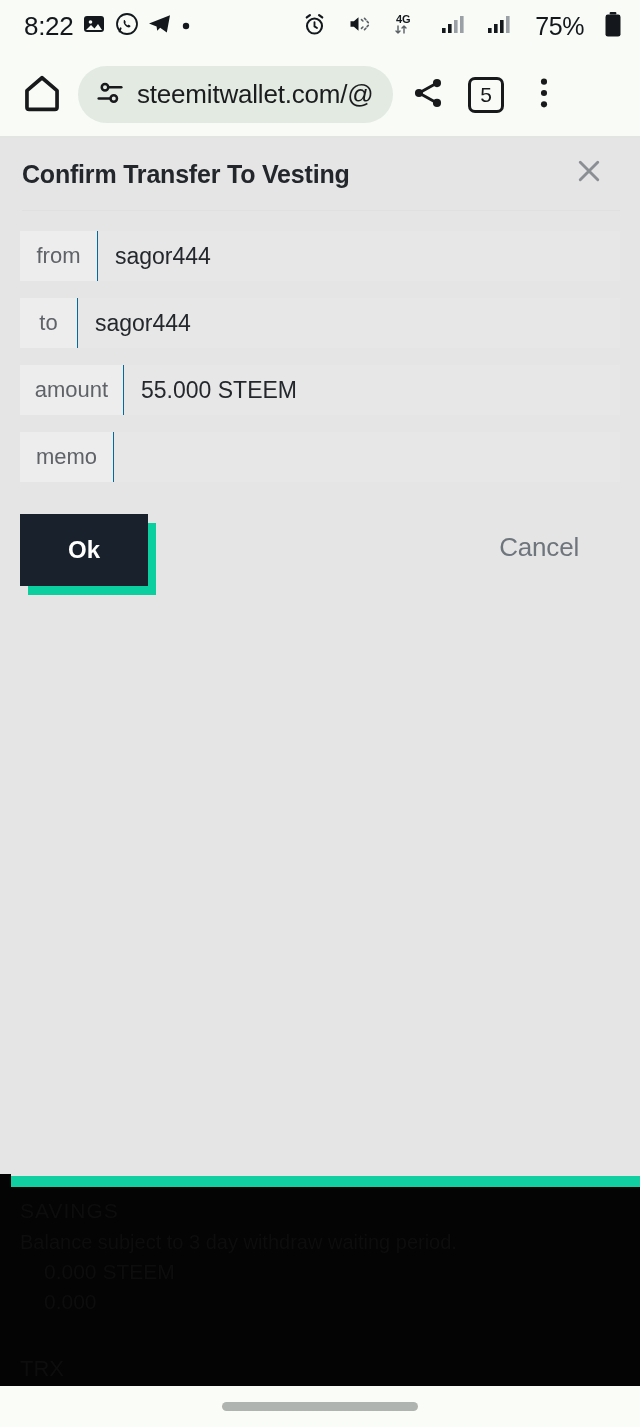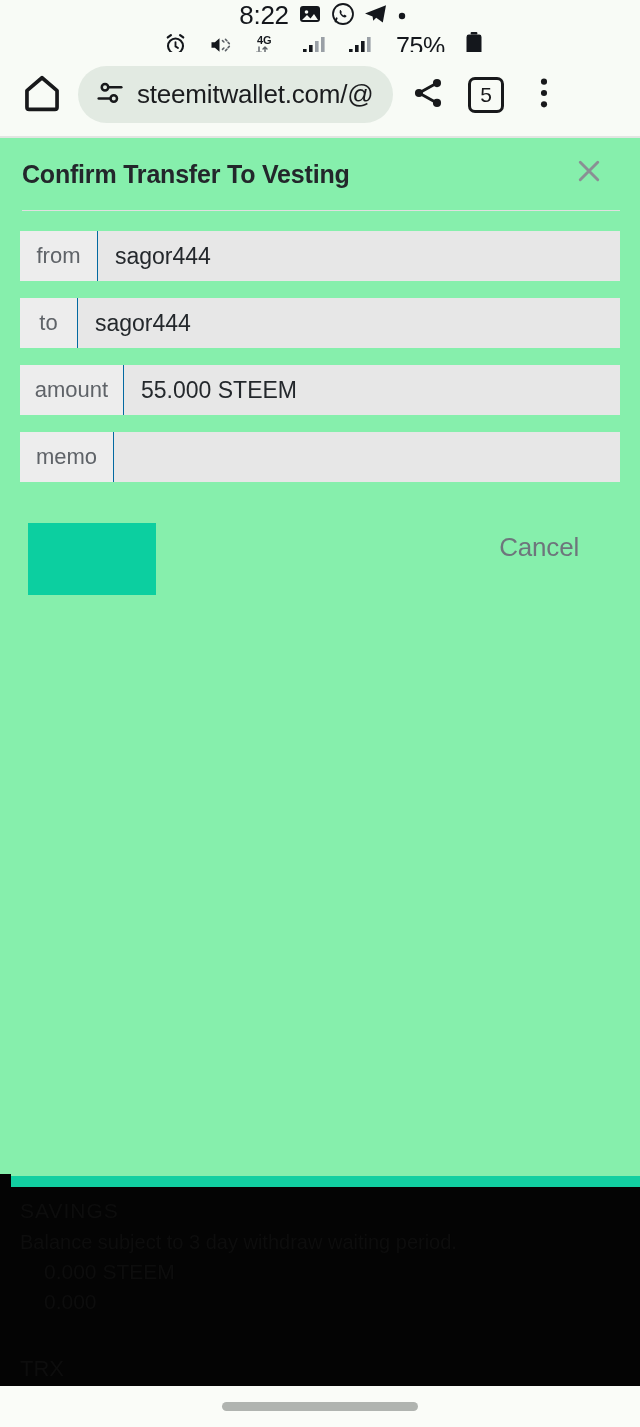--- a/index.html
+++ b/index.html
@@ -24,21 +24,20 @@
   .status-bar {
     position: absolute;
     top: 0; left: 0;
     width: 640px;
     height: 52px;
     background: #f8fbf6;
     display: flex;
     align-items: center;
     justify-content: space-between;
     padding: 0 18px 0 24px;
-    flex-direction: column;
   }
   .status-left {
     display: flex;
     align-items: center;
     gap: 9px;
   }
   .status-time {
     font-size: 26px;
     color: #14171c;
     letter-spacing: -0.3px;
@@ -113,21 +112,21 @@
     width: 640px; height: 2px;
     background: #e2e5e2;
   }
 
   
   .page {
     position: absolute;
     top: 138px; left: 0;
     width: 640px;
     height: 1038px;
-    background: #86efac;
+    background: #e5e5e5;
   }
 
   .dialog-head {
     position: relative;
     padding: 22px 20px 0 22px;
     height: 68px;
   }
   .dialog-title {
     font-size: 25px;
     font-weight: bold;
@@ -449,20 +448,21 @@
       <div class="row">
         <div class="row-label" style="width:94px">memo</div>
         <div class="row-value"></div>
       </div>
 
     </div>
 
     <div class="actions">
       <div class="ok-wrap">
         <div class="ok-shadow"></div>
+        <button class="ok-btn">Ok</button>
       </div>
       <button class="cancel-btn">Cancel</button>
     </div>
 
   </div>
 
   <div class="teal-bar"></div>
   <div class="teal-notch"></div>
 
   <div class="dim-overlay">

